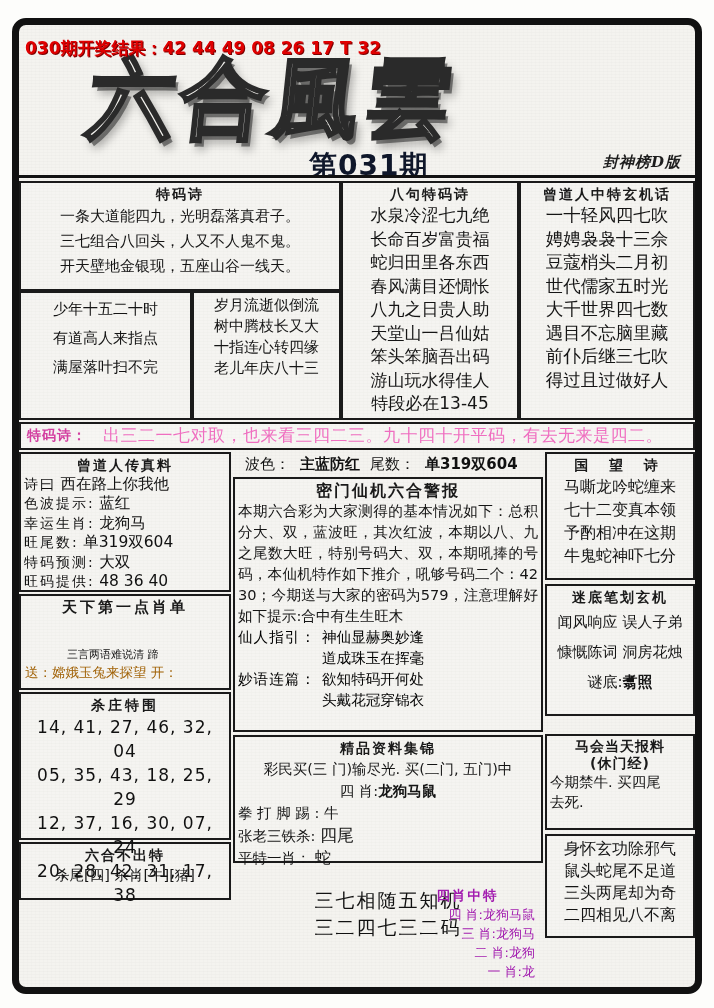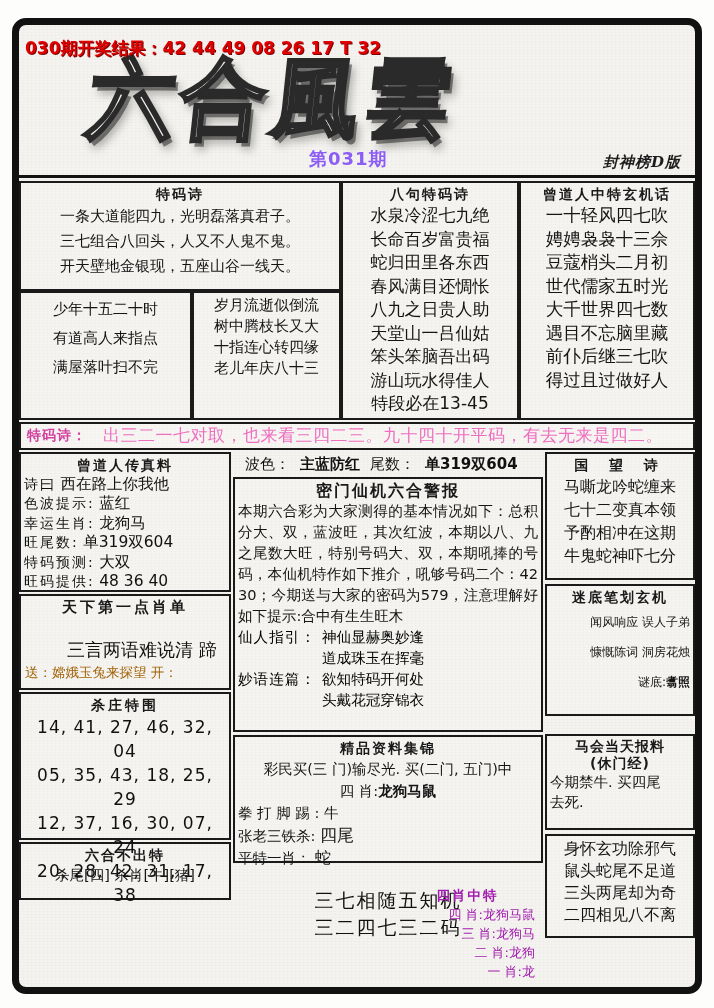--- a/index.html
+++ b/index.html
@@ -60,21 +60,21 @@
     text-shadow:
        4px 5px 0 rgba(40,40,40,.55),
        6px 8px 10px rgba(0,0,0,.35);
     font-family:"DejaVu Serif","Liberation Serif",serif;
     white-space:nowrap;
     line-height:105px;
     transform:skewX(-6deg);
   }
   .issue-no{
     position:absolute;left:290px;top:122px;
-    font-size:18px;font-weight:bold;color:#8b5cf6;
+    font-size:28px;font-weight:bold;color:#0f172a;
     letter-spacing:1px;
   }
   .edition{
     position:absolute;right:14px;top:128px;
     font-size:15px;font-weight:bold;color:#1d1d1d;
     font-family:"DejaVu Serif","Liberation Serif",serif;
     font-style:italic;
     letter-spacing:1px;
   }
   .rule{
@@ -142,24 +142,24 @@
   .bcol-r{width:150px;margin-left:2px;}
   .kv{font-size:14px;line-height:19.5px;color:#111;white-space:nowrap;}
   .kv .k{letter-spacing:2px;}
   .kv .v{font-size:15.5px;}
   .mibox .ln{font-size:14.6px;line-height:21px;white-space:normal;text-align:justify;}
   .idx{display:flex;font-size:14.6px;line-height:21px;}
   .idx .k{white-space:nowrap;letter-spacing:1px;}
   .idx .vv{margin-left:6px;}
   .guowang .ln{font-size:16px;line-height:23px;text-align:center;}
   .guowang .ttl{letter-spacing:8px;}
-  .mdi .ln{font-size:12px;line-height:30px;text-align:right;}
+  .mdi .ln{font-size:15px;line-height:30px;text-align:center;}
   .tianxia{height:96px;position:relative;}
   .tianxia .ttl{letter-spacing:3px;font-size:15px;}
-  .tianxia .b1{position:absolute;left:46px;bottom:26px;font-size:18px;color:#111;}
+  .tianxia .b1{position:absolute;left:46px;bottom:26px;font-size:11px;color:#111;}
   .tianxia .b2{position:absolute;left:4px;bottom:6px;font-size:13.5px;color:#a16207;}
   .killbox .ttl{letter-spacing:3px;}
   .killbox .nums{font-size:17px;line-height:24px;text-align:center;color:#111;letter-spacing:1px;}
   .jpbox .ln{font-size:14.5px;line-height:22px;}
   .jpbox .c1{text-align:center;}
   .mahui .ttl{letter-spacing:1px;line-height:17px;}
   .mahui .ln{font-size:14.5px;line-height:20px;text-align:left;white-space:normal;}
   .shenhuai .ln{font-size:16px;line-height:22px;text-align:center;}
   .sixiao{font-size:13px;line-height:19px;color:#a21caf;text-align:right;}
   .sixiao .ttl2{font-weight:bold;font-size:13.5px;letter-spacing:2px;text-align:center;}

